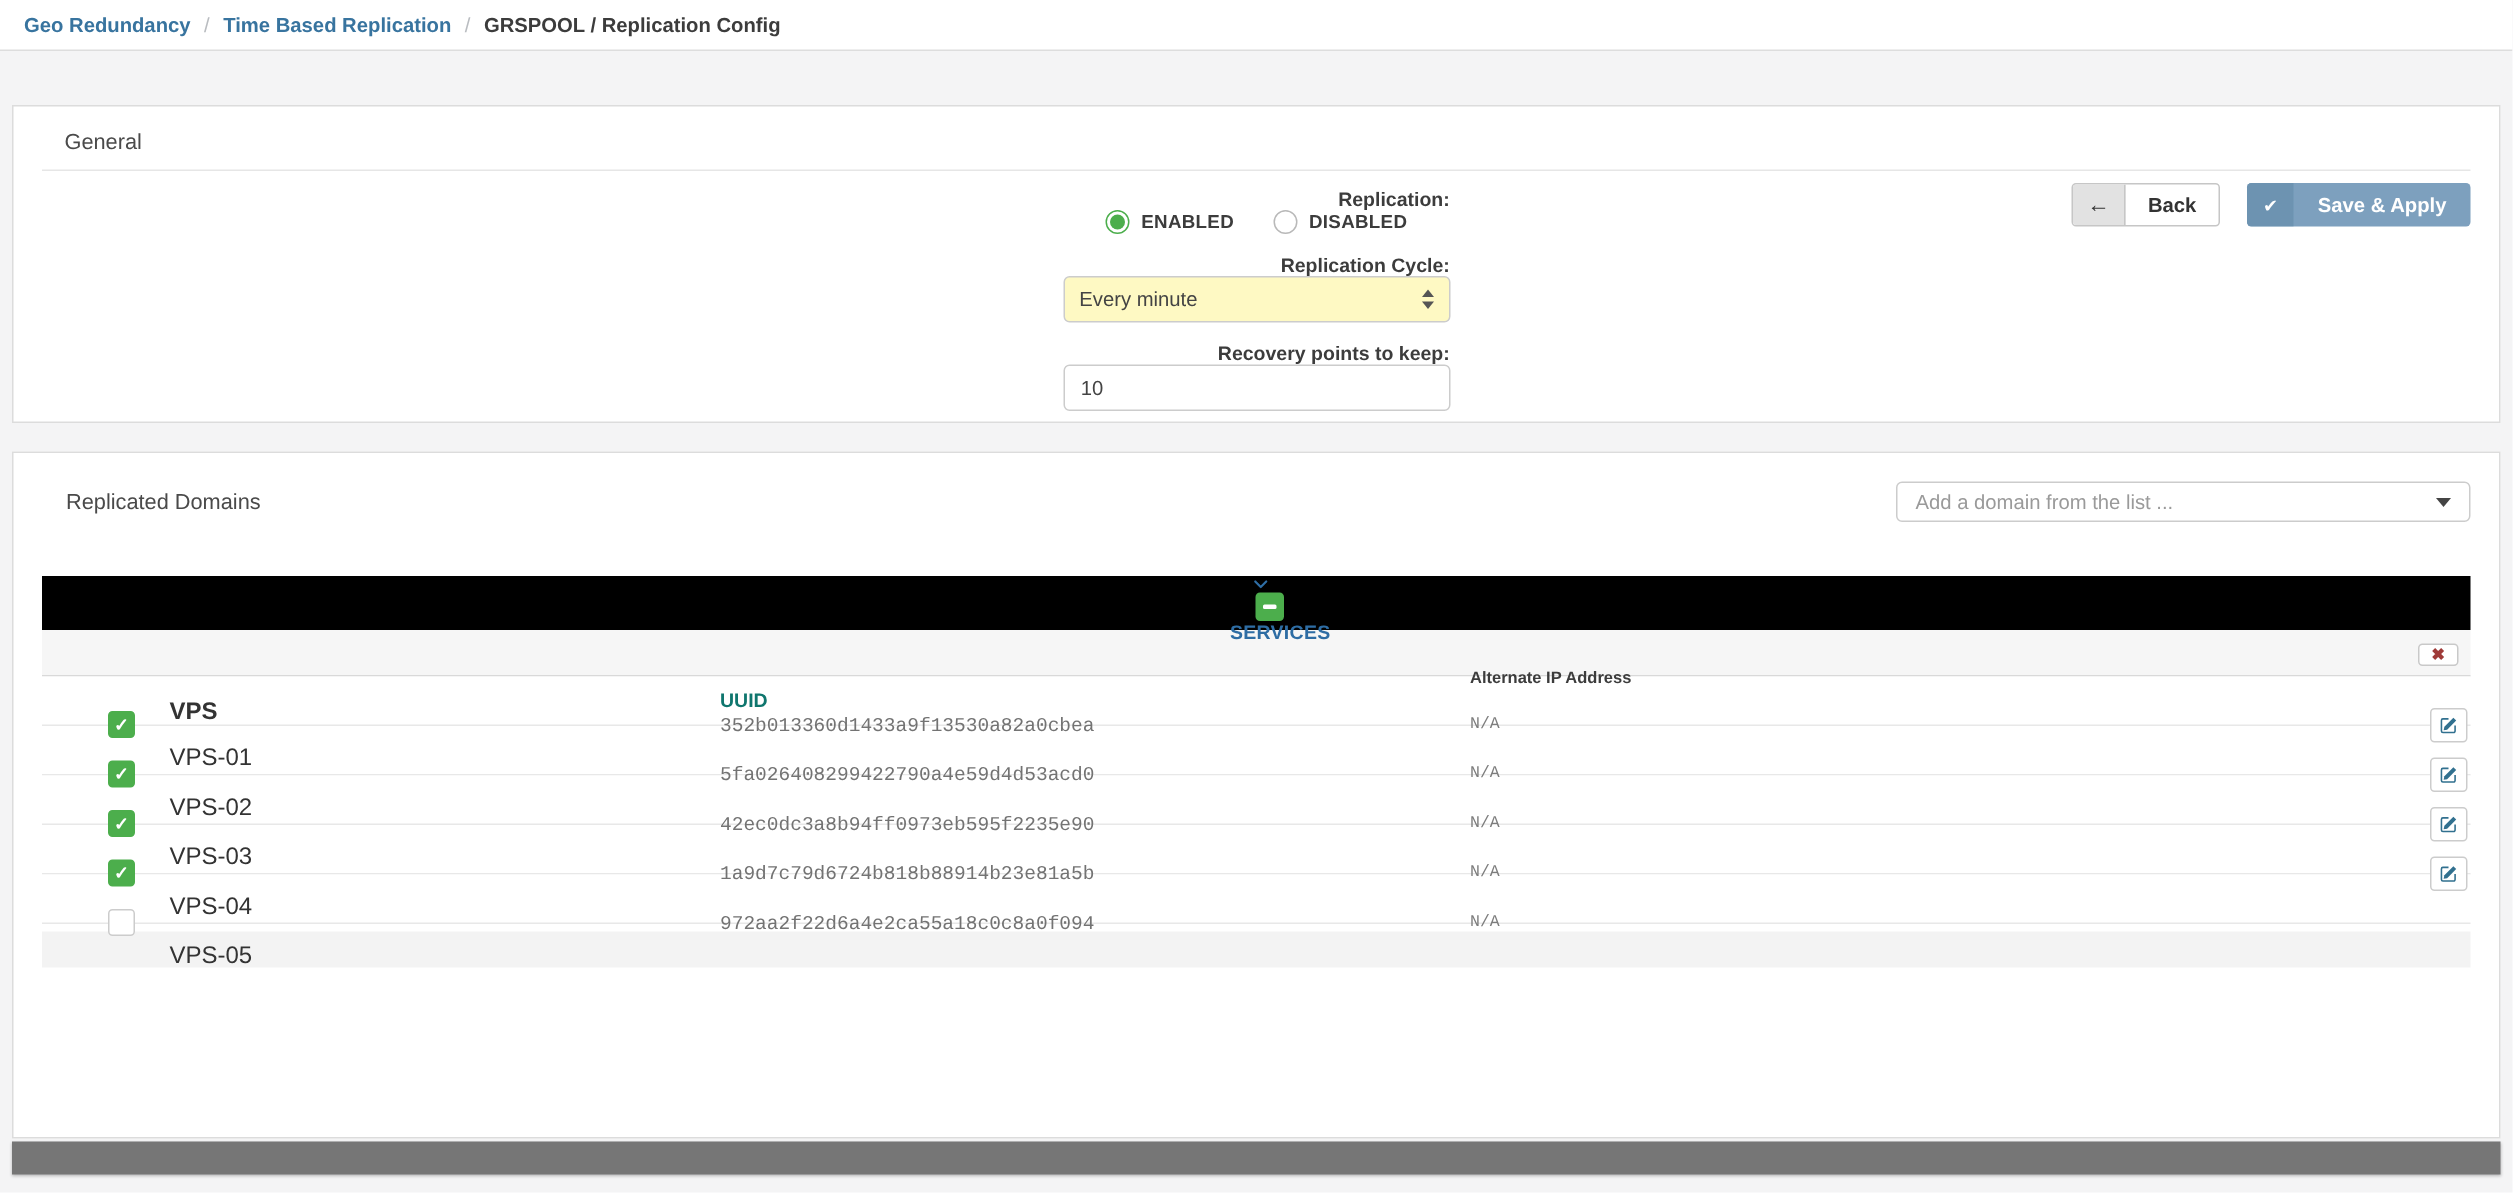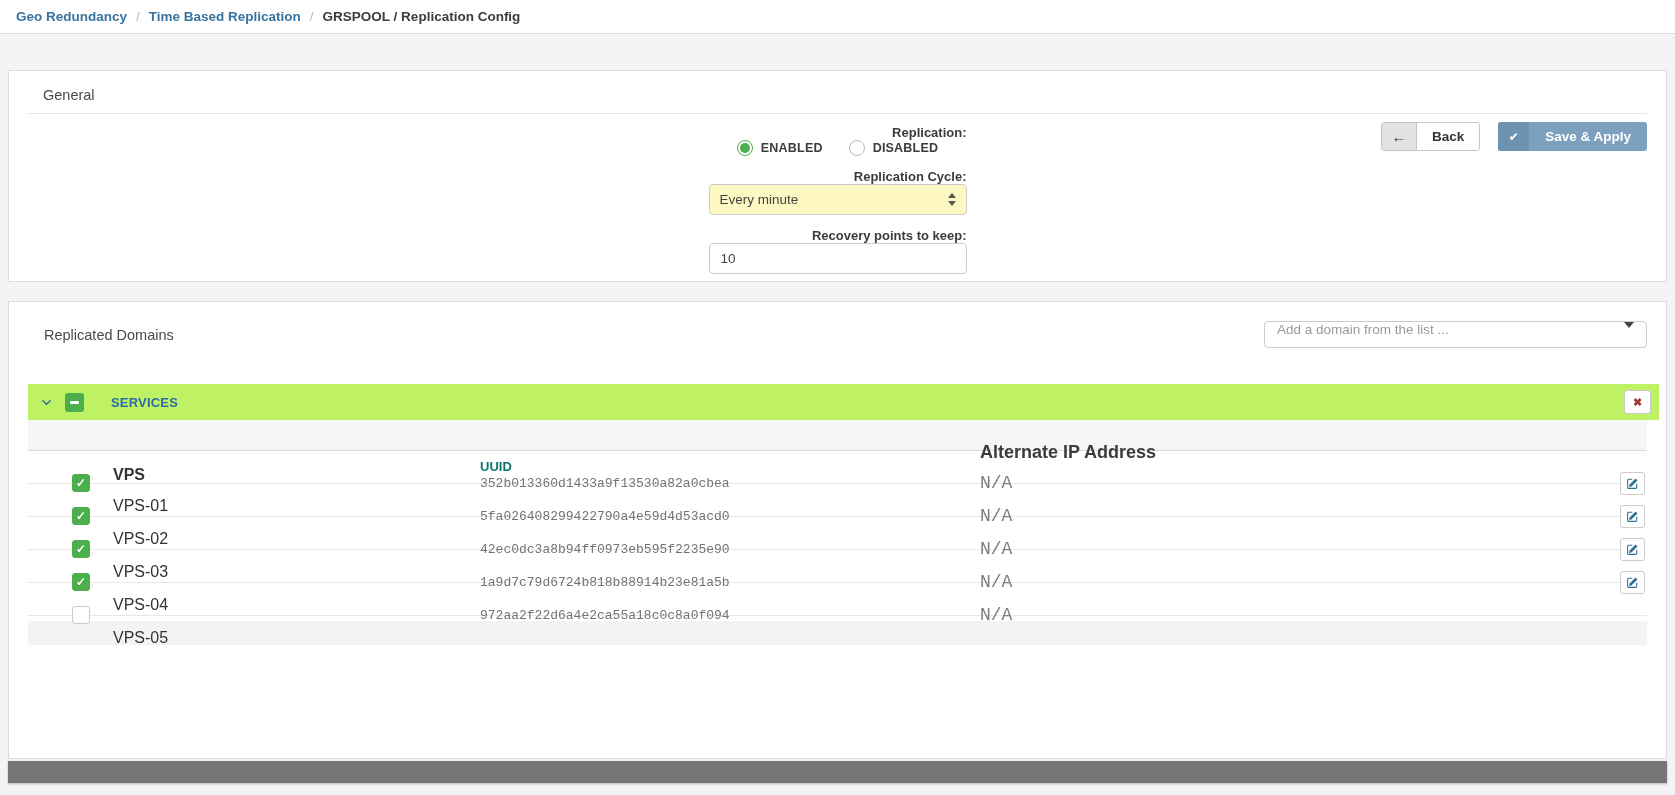--- a/index.html
+++ b/index.html
@@ -89,28 +89,28 @@
     width: 31px; background: #6d93b1; display: flex; align-items: center; justify-content: center;
     color: #fff; font-size: 12px;
   }
   .btn-save .seg-label { display: flex; align-items: center; padding: 0 16px; font-weight: 700; color: #fff; }
 
   
   .domains-header { display: flex; align-items: center; justify-content: space-between; padding: 19px 19px 0 35px; }
   .domains-title { font-size: 14.5px; font-weight: 400; color: #4a4a4a; }
   .add-domain {
     width: 383px; height: 27px; border: 1px solid #ccc; border-radius: 4px; background: #fff;
-    display: flex; align-items: flex-start; padding: 0 12px; cursor: pointer;
+    display: flex; align-items: center; padding: 0 12px; cursor: pointer;
   }
   .add-domain .ph { flex: 1; color: #9a9a9a; }
   .caret-down { width: 0; height: 0; border-left: 5px solid transparent; border-right: 5px solid transparent; border-top: 6px solid #444; }
 
   .services-bar {
-    margin: 36px 7px 0 19px; height: 36px; background: #bef264;
-    display: flex; align-items: center; padding: 0 8px 0 13px;
+    margin: 36px 19px 0 19px; height: 36px; background: #000000;
+    display: flex; align-items: center; padding: 0 8px 0 13px; flex-direction: column;
   }
   .chev { width: 11px; height: 11px; flex: none; }
   .group-check {
     width: 19px; height: 19px; border-radius: 3px; background: #4cae4c;
     margin-left: 13px; display: flex; align-items: center; justify-content: center; cursor: pointer; flex: none;
   }
   .group-check::after { content: ""; width: 9px; height: 3px; background: #fff; border-radius: 1px; }
   .services-title { margin-left: 27px; color: #2e6da4; font-weight: 700; font-size: 13px; letter-spacing: .2px; }
   .remove-group {
     margin-left: auto; width: 27px; height: 24px; background: #fff; border: 1px solid #c9c9c9;
@@ -126,21 +126,21 @@
     align-items: center;
   }
   .t-head {
     height: 31px; background: #f6f6f6; border-bottom: 1px solid #d9d9d9;
     font-size: 12px; font-weight: 700; color: #3c3c3c;
   }
   .t-body-row { height: 33px; border-bottom: 1px solid #e8e8e8; background: #fff; }
   .c-cb { padding-left: 44px; }
   .c-vps { padding-left: 21px; font-size: 16px; color: #333; margin-top: 46px; }
   .c-uuid { font-family: "Liberation Mono", monospace; font-size: 13px; color: #737373; }
-  .c-ip   { font-family: "Liberation Mono", monospace; font-size: 18px; color: #7d7d7d; }
+  .c-ip   { font-family: "Liberation Mono", monospace; font-size: 11px; color: #7d7d7d; }
   .c-edit { display: flex; justify-content: flex-end; padding-right: 2px; }
 
   .cb {
     width: 18px; height: 18px; border-radius: 3px; border: 1px solid #ccc; background: #fff;
     display: flex; align-items: center; justify-content: center; cursor: pointer;
   }
   .cb.checked { background: #4cae4c; border-color: #4cae4c; }
   .cb.checked::after { content: "✓"; color: #fff; font-size: 12px; font-weight: 700; }
 
   .edit-btn {

